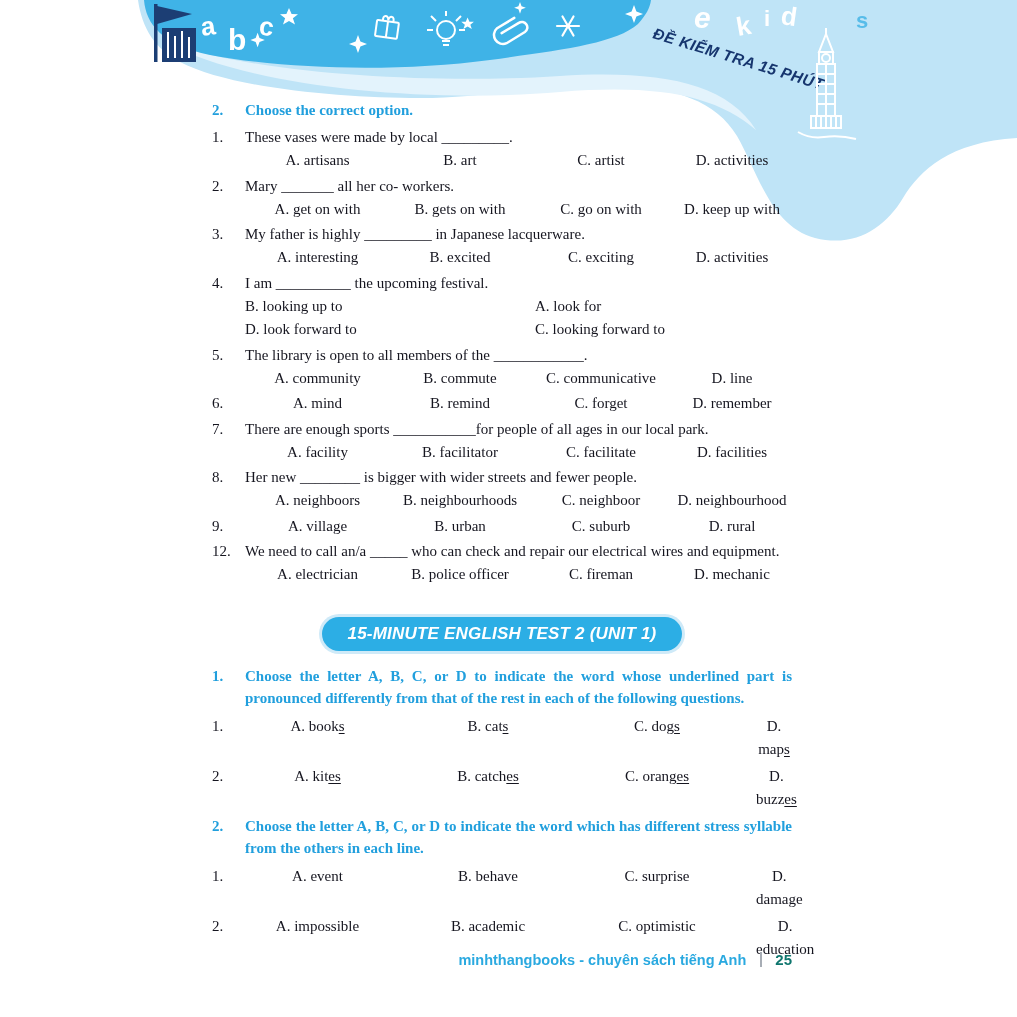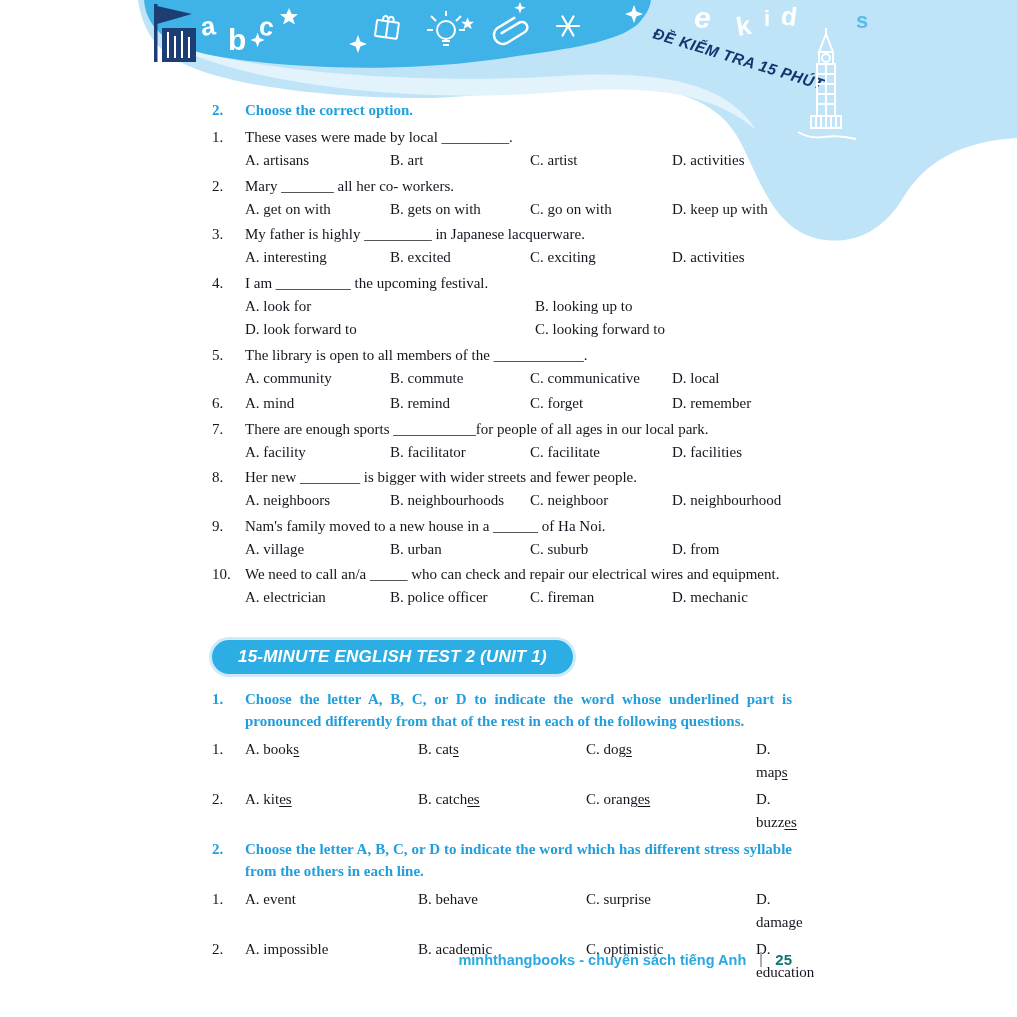--- a/index.html
+++ b/index.html
@@ -11,28 +11,28 @@
   .banner svg text{font-family:"Liberation Sans", sans-serif;}
 
   .content{position:absolute;left:212px;top:99px;width:580px;}
 
   .q-row{display:flex;margin-bottom:2px;}
   .q-num{width:33px;flex:none;font-size:15px;line-height:23px;}
   .q-body{flex:1;min-width:0;}
   .q-text{font-size:15px;line-height:23px;text-align:justify;}
   .opts{display:grid;font-size:15px;line-height:23.5px;}
   .opts.q-body{flex:1;gap:28px;}
-  .cols4{grid-template-columns:145px 140px 142px 1fr;}
+  .cols4{grid-template-columns:145px 140px 142px 1fr;text-align:center;}
   .cols2{grid-template-columns:290px 1fr;}
 
   .sec-head{color:#219fdd;font-weight:bold;margin-bottom:4px;}
   .sec-head .q-num{font-weight:bold;}
   .sec-head span{font-size:15px;line-height:23px;}
 
-  .badge-wrap{text-align:left;margin:30px 0 14px;}
+  .badge-wrap{text-align:center;margin:30px 0 14px;}
   .badge{
     display:inline-block;background:#2caee5;color:#fff;
     font-family:"Liberation Sans", sans-serif;font-weight:bold;font-style:italic;
     font-size:17px;padding:7px 26px;border-radius:20px;letter-spacing:.2px;
     box-shadow:0 0 0 3px #cfeaf8;
   }
 
   .instr{color:#219fdd;font-weight:bold;margin-bottom:5px;}
   .instr .q-num{font-weight:bold;}
   .instr .q-text{line-height:22.5px;}
@@ -179,36 +179,36 @@
             <span class="opt">C. exciting</span>
             <span class="opt">D. activities</span>
           </div>
         </div>
       </div>
       <div class="q-row">
         <span class="q-num">4.</span>
         <div class="q-body">
           <div class="q-text">I am __________ the upcoming festival.</div>
           <div class="opts cols2">
+            <span class="opt">B. looking up to</span>
             <span class="opt">A. look for</span>
-            <span class="opt">B. looking up to</span>
             <span class="opt">D. look forward to</span>
             <span class="opt">C. looking forward to</span>
           </div>
         </div>
       </div>
       <div class="q-row">
         <span class="q-num">5.</span>
         <div class="q-body">
           <div class="q-text">The library is open to all members of the ____________.</div>
           <div class="opts cols4">
             <span class="opt">A. community</span>
             <span class="opt">B. commute</span>
             <span class="opt">C. communicative</span>
-            <span class="opt">D. local</span>
+            <span class="opt">D. line</span>
           </div>
         </div>
       </div>
       <div class="q-row">
         <span class="q-num">6.</span>
         <div class="q-body">
           <div class="opts cols4">
             <span class="opt">A. mind</span>
             <span class="opt">B. remind</span>
             <span class="opt">C. forget</span>
@@ -236,31 +236,30 @@
             <span class="opt">A. neighboors</span>
             <span class="opt">B. neighbourhoods</span>
             <span class="opt">C. neighboor</span>
             <span class="opt">D. neighbourhood</span>
           </div>
         </div>
       </div>
       <div class="q-row">
         <span class="q-num">9.</span>
         <div class="q-body">
-          <div class="q-text">Nam's family moved to a new house in a ______ of Ha Noi.</div>
           <div class="opts cols4">
             <span class="opt">A. village</span>
             <span class="opt">B. urban</span>
             <span class="opt">C. suburb</span>
-            <span class="opt">D. from</span>
-          </div>
-        </div>
-      </div>
-      <div class="q-row">
-        <span class="q-num">10.</span>
+            <span class="opt">D. rural</span>
+          </div>
+        </div>
+      </div>
+      <div class="q-row">
+        <span class="q-num">12.</span>
         <div class="q-body">
           <div class="q-text">We need to call an/a _____ who can check and repair our electrical wires and equipment.</div>
           <div class="opts cols4">
             <span class="opt">A. electrician</span>
             <span class="opt">B. police officer</span>
             <span class="opt">C. fireman</span>
             <span class="opt">D. mechanic</span>
           </div>
         </div>
       </div>

